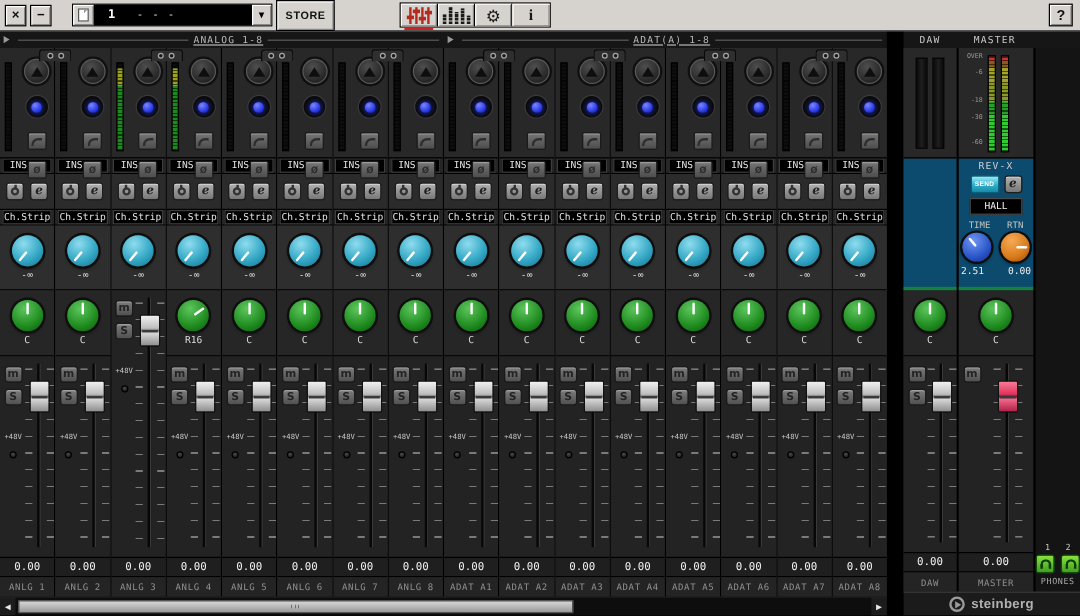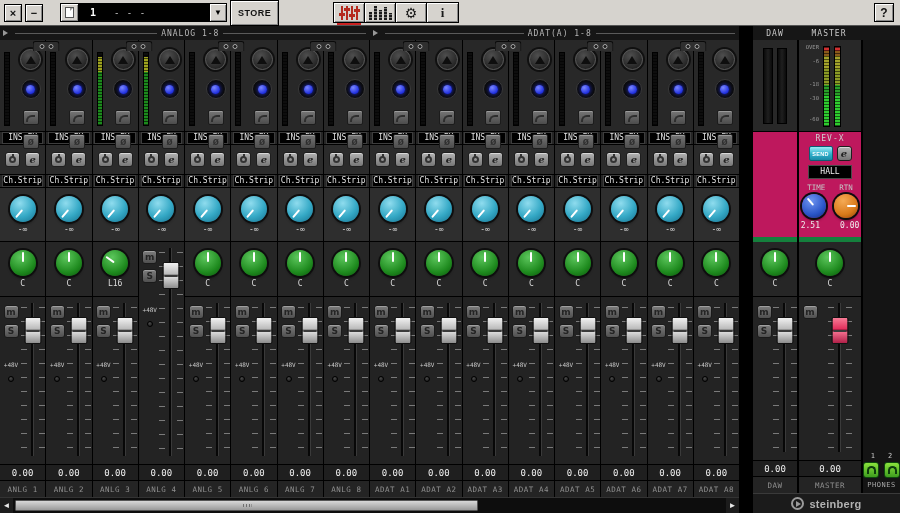--- a/index.html
+++ b/index.html
@@ -37,21 +37,21 @@
   .info-g { font-family:"Liberation Serif",serif; font-weight:bold; font-size:13px; color:#1a1a1a; }
   .help-btn { position:absolute; right:6px; top:3px; width:20px; height:19px; font-size:12px; }
 
   
   .main { flex:1; display:flex; background:#000; min-height:0; }
   .left { width:741px; display:flex; flex-direction:column; min-height:0; }
   .right { flex:1; display:flex; flex-direction:column; min-height:0; margin-left:14px; }
 
   
   .headers { height:14px; display:flex; background:#161616; }
-  .sechdr { width:50%; display:flex; align-items:center; color:#b8b8b8; font-size:8px; font-family:"DejaVu Sans Mono",monospace; letter-spacing:1px; }
+  .sechdr { width:50%; display:flex; align-items:center; color:#b8b8b8; font-size:8px; font-family:"DejaVu Sans Mono",monospace; letter-spacing:1px;text-decoration:underline; }
   .sechdr .tri { width:0; height:0; border-top:3px solid transparent; border-bottom:3px solid transparent; border-left:5px solid #999; margin:0 3px; }
   .sechdr .line { flex:1; height:1px; background:#5a5a5a; margin:0 4px; }
   .rheaders { height:14px; display:flex; background:#161616; color:#c8c8c8; font-size:8px; font-family:"DejaVu Sans Mono",monospace; letter-spacing:1px; }
   .rheaders .hd { display:flex; align-items:center; justify-content:center; }
 
   
   #strips { flex:1; display:flex; gap:1px; background:#000; position:relative; min-height:0; }
   .strip { flex:1; background:#262626; display:flex; flex-direction:column; min-width:0; }
   .row { border-bottom:1px solid #000; }
   .top { height:92px; position:relative; background:#282828; }
@@ -119,21 +119,21 @@
   .dawmeters { position:absolute; left:50%; top:8px; transform:translateX(-50%); display:flex; gap:4px; }
   .dawmeters i { width:10px; height:76px; background:linear-gradient(to right,#0a0a0a,#1f1f1f 50%,#0a0a0a); border:1px solid #000; }
   .mmeterwrap { position:absolute; left:2px; right:2px; top:4px; bottom:2px; }
   .mscale { position:absolute; left:0; top:0; bottom:0; width:20px; }
   .mscale span { position:absolute; right:2px; color:#9a9a9a; font-size:5.5px; font-family:"DejaVu Sans Mono",monospace; }
   .mbars { position:absolute; left:22px; top:2px; bottom:2px; display:flex; gap:4px; }
   .ledbar { width:7px; height:100%; border:1px solid #000;
     background:linear-gradient(to top, #2ecc2e 0 38%, #28a028 38% 52%, #8a9a24 52% 72%, #a3a32a 72% 88%, #8a5a1a 88% 95%, #d03030 95% 100%);
     position:relative; }
   .ledbar::after { content:''; position:absolute; inset:0; background:repeating-linear-gradient(to top, rgba(0,0,0,.55) 0 1px, transparent 1px 3px); }
-  .rmid { height:110px; background:#be185d; border-bottom:5px solid #15803d; }
+  .rmid { height:110px; background:#0c4a6e; border-bottom:3px solid #15803d; }
   .revx { height:100%; display:flex; flex-direction:column; align-items:center; padding-top:2px; }
   .revx-title { color:#cfcfcf; font-size:8px; font-family:"DejaVu Sans Mono",monospace; letter-spacing:1px; }
   .revx-btns { display:flex; gap:4px; margin-top:3px; align-items:center; }
   .send-btn { width:24px; height:15px; border-radius:2px; border:1px solid #0c5f74; background:linear-gradient(#9beef6,#2fb0cc 55%,#1a8aa6); color:#fff; font-size:5.5px; font-weight:bold; display:flex; align-items:center; justify-content:center; letter-spacing:.3px; cursor:pointer; }
   .hall-box { margin-top:4px; width:44px; background:#000; border:1px solid #4a4a4a; color:#eee; font-size:8px; font-family:"DejaVu Sans Mono",monospace; text-align:center; line-height:12px; }
   .tr-labels { display:flex; gap:14px; margin-top:4px; color:#c4c4c4; font-size:7.5px; font-family:"DejaVu Sans Mono",monospace; }
   .tr-knobs { display:flex; gap:8px; margin-top:2px; }
   .tr-knobs .knob { width:24px; height:24px; }
   .tr-knobs .knob .ptr { height:9px; transform-origin:50% 10px; }
   .tr-vals { display:flex; gap:20px; margin-top:3px; color:#eee; font-size:8px; font-family:"DejaVu Sans Mono",monospace; }
@@ -386,83 +386,83 @@
     </div>
     <div class="lblrow row">
               <span class="lbl chstrip">Ch.Strip</span>
             </div>
     <div class="knobblock sendblock row">
       <div class="knob knob-blue send-knob">
                 <i class="ptr" style="transform: rotate(-140deg);"></i>
               </div>
       <div class="kval send-val">-∞</div>
     </div>
+    <div class="faderblock">
+      <div class="mscol">
+        <button class="ms m-btn">m</button>
+        <button class="ms s-btn">s</button>
+        <span class="ph48-label a-only">+48V</span>
+        <i class="phled a-only"></i>
+      </div>
+      <div class="fader">
+        <div class="ticks tl"></div>
+                <div class="track"></div>
+                <div class="ticks tr"></div>
+        <div class="cap"></div>
+      </div>
+    </div>
+    <div class="valrow val">0.00</div>
+    <div class="namerow chname">ANLG 3</div>
+  </div>
+
+  <div class="strip analog">
+    <div class="row top">
+      <div class="meter">
+                <i class="meter-fill" style="height: 95%;"></i>
+              </div>
+      <div class="topctrl">
+        <div class="circ a-only">
+                  <i class="tri-up"></i>
+                </div>
+        <div class="led d-only">
+                  <i></i>
+                </div>
+        <div class="sqb a-only">
+                  <i class="hpf-glyph"></i>
+                </div>
+        <div class="sqb a-only">
+                  <span class="phase-glyph ph-g">ø</span>
+                </div>
+      </div>
+    </div>
+    <div class="lblrow row">
+              <span class="lbl insfx">INS.FX</span>
+            </div>
+    <div class="fxrow row">
+      <button class="mini">
+                <i class="pwr"></i>
+              </button>
+      <button class="mini">
+                <span class="e-glyph fx-e">e</span>
+              </button>
+    </div>
+    <div class="lblrow row">
+              <span class="lbl chstrip">Ch.Strip</span>
+            </div>
+    <div class="knobblock sendblock row">
+      <div class="knob knob-blue send-knob">
+                <i class="ptr" style="transform: rotate(-140deg);"></i>
+              </div>
+      <div class="kval send-val">-∞</div>
+    </div>
     <div class="knobblock panblock row">
       <div class="knob knob-green pan-knob">
-                <i class="ptr" style="transform: rotate(-55deg);"></i>
-              </div>
-      <div class="kval pan-val">L16</div>
-    </div>
-    <div class="faderblock">
-      <div class="mscol">
-        <button class="ms m-btn">m</button>
-        <button class="ms s-btn">s</button>
-        <span class="ph48-label a-only">+48V</span>
-        <i class="phled a-only"></i>
-      </div>
-      <div class="fader">
-        <div class="ticks tl"></div>
-                <div class="track"></div>
-                <div class="ticks tr"></div>
-        <div class="cap"></div>
-      </div>
-    </div>
-    <div class="valrow val">0.00</div>
-    <div class="namerow chname">ANLG 3</div>
-  </div>
-
-  <div class="strip analog">
-    <div class="row top">
-      <div class="meter">
-                <i class="meter-fill" style="height: 95%;"></i>
-              </div>
-      <div class="topctrl">
-        <div class="circ a-only">
-                  <i class="tri-up"></i>
-                </div>
-        <div class="led d-only">
-                  <i></i>
-                </div>
-        <div class="sqb a-only">
-                  <i class="hpf-glyph"></i>
-                </div>
-        <div class="sqb a-only">
-                  <span class="phase-glyph ph-g">ø</span>
-                </div>
-      </div>
-    </div>
-    <div class="lblrow row">
-              <span class="lbl insfx">INS.FX</span>
-            </div>
-    <div class="fxrow row">
-      <button class="mini">
-                <i class="pwr"></i>
-              </button>
-      <button class="mini">
-                <span class="e-glyph fx-e">e</span>
-              </button>
-    </div>
-    <div class="lblrow row">
-              <span class="lbl chstrip">Ch.Strip</span>
-            </div>
-    <div class="knobblock sendblock row">
-      <div class="knob knob-blue send-knob">
-                <i class="ptr" style="transform: rotate(-140deg);"></i>
-              </div>
-      <div class="kval send-val">-∞</div>
+                <i class="ptr" style="transform: rotate(55deg);"></i>
+              </div>
+      <div class="kval pan-val">R16</div>
     </div>
     <div class="faderblock">
       <div class="mscol">
         <button class="ms m-btn">m</button>
         <button class="ms s-btn">s</button>
         <span class="ph48-label a-only">+48V</span>
         <i class="phled a-only"></i>
       </div>
       <div class="fader">
         <div class="ticks tl"></div>

